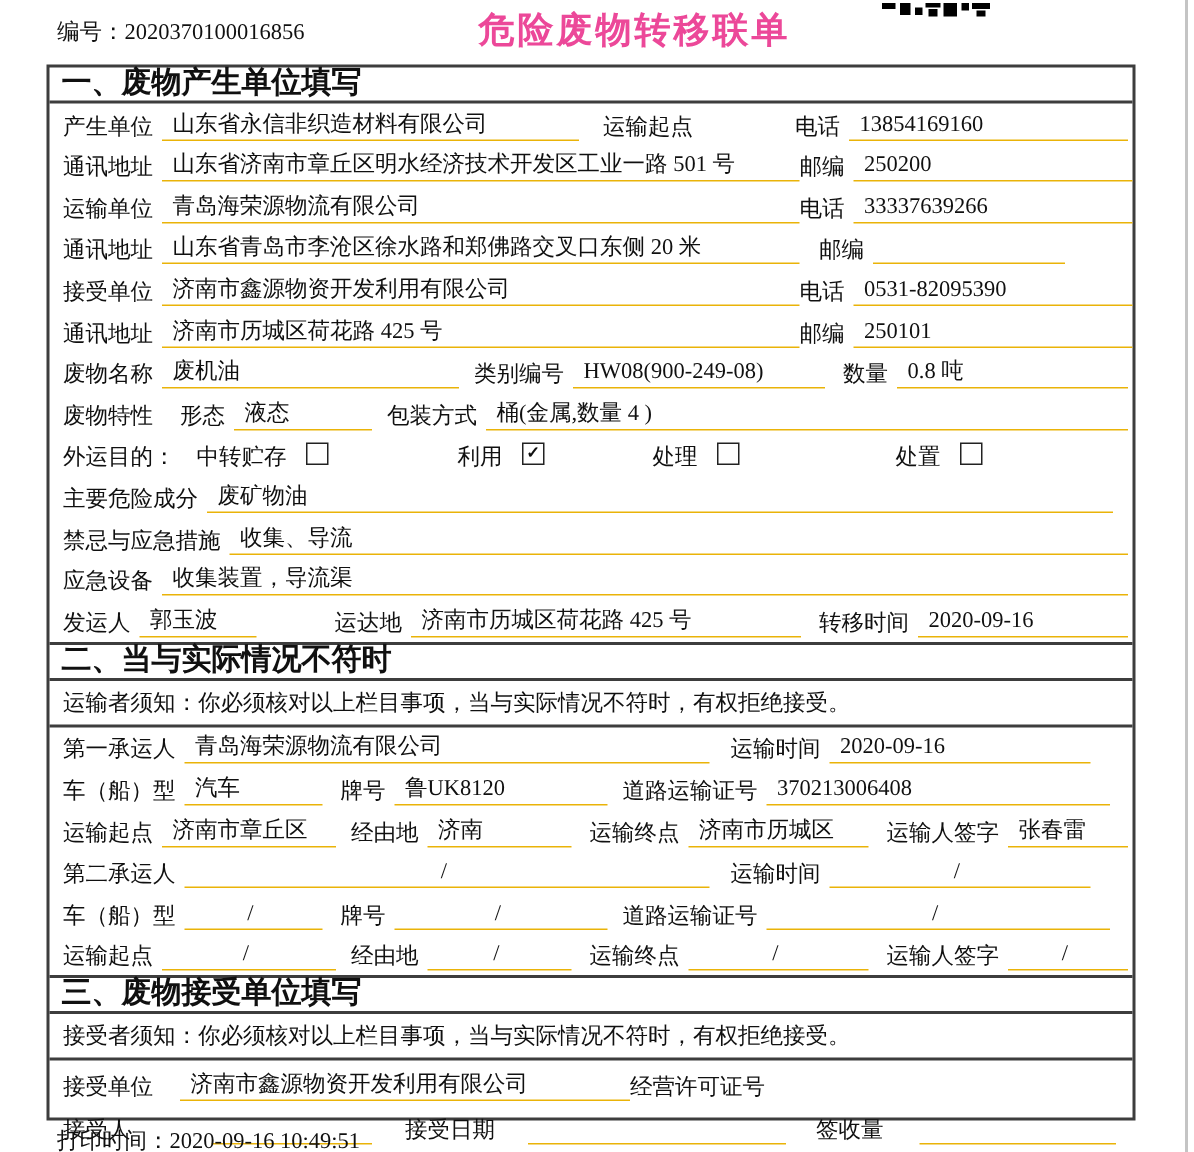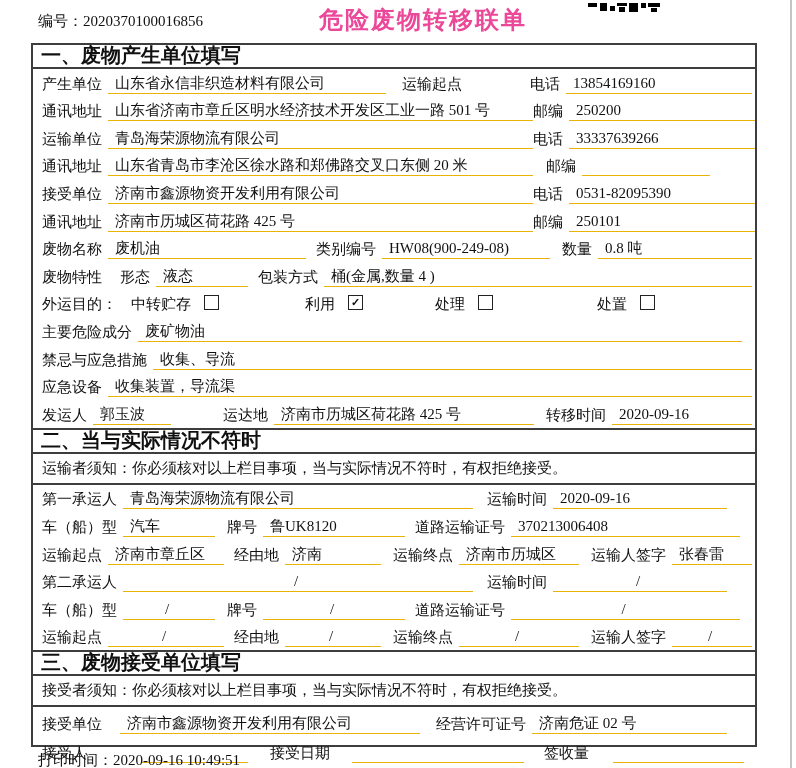--- a/index.html
+++ b/index.html
@@ -233,22 +233,21 @@
       <span class="u uf ctr">/</span>
     </div>
 
     <div class="sec-title bt">三、废物接受单位填写</div>
 
     <div class="notice">接受者须知：你必须核对以上栏目事项，当与实际情况不符时，有权拒绝接受。</div>
 
     <div class="row row3">
       <span class="l">接受单位</span>
       <span class="u" style="width:300px;margin-left:12px">济南市鑫源物资开发利用有限公司</span>
-      <span class="l" style="margin-left:16px">经营许可证号</span>
-      <span class="u uf" style="margin-right:25px">济南危证 02 号</span>
+      <span class="l" style="">经营许可证号</span>
     </div>
 
     <div class="row row3">
       <span class="l">接受人</span>
       <span class="u" style="width:107px;margin-left:48px"></span>
       <span class="l" style="margin-left:22px">接受日期</span>
       <span class="u" style="width:172px;margin-left:16px"></span>
       <span class="l" style="margin-left:20px">签收量</span>
       <span class="u uf" style="margin-left:18px;margin-right:8px"></span>
     </div>

